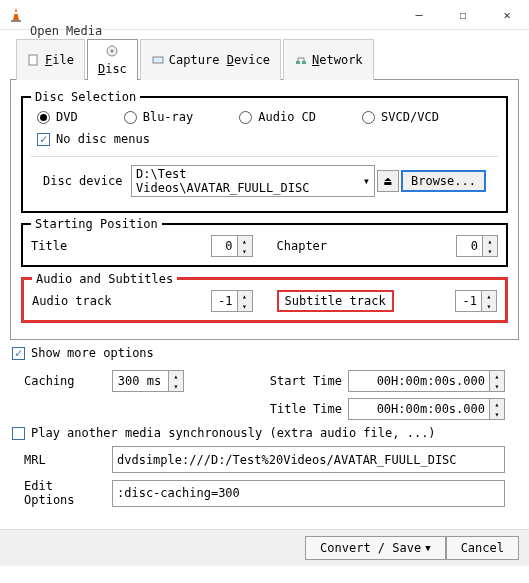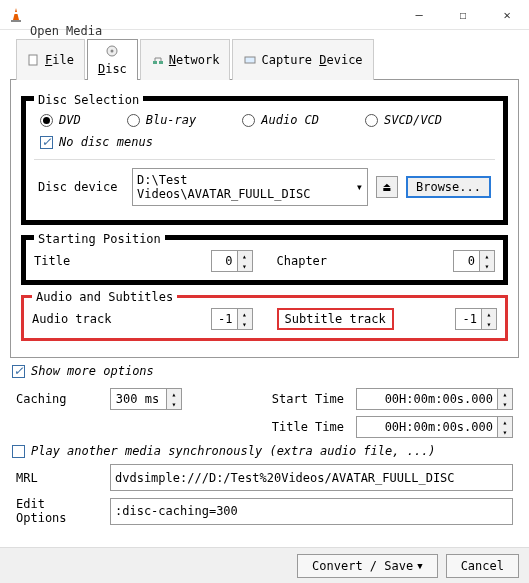--- a/index.html
+++ b/index.html
@@ -7,46 +7,46 @@
   .titlebar { display: flex; align-items: center; height: 30px; border-bottom: 1px solid #e5e5e5; padding: 0 0 0 8px; }
   .vlc-cone { width: 16px; height: 16px; margin-right: 6px; }
   .title { flex: 1; color: #333; margin-top: 32px; }
   .winbtn { width: 44px; height: 30px; display: flex; align-items: center; justify-content: center; color: #333; }
   .content { padding: 8px 10px 10px; }
   .tabs { display: flex; gap: 2px; border-bottom: 1px solid #999; padding-left: 6px; }
   .tab { display: flex; align-items: center; gap: 4px; padding: 4px 10px; border: 1px solid #ccc; border-bottom: none; background: #f5f5f5; position: relative; top: 1px; }
   .tab.active { background: #fff; border-color: #999; flex-direction: column; }
   .tab-ico { width: 14px; height: 14px; display: flex; align-items: center; justify-content: center; }
   .panel { border: 1px solid #999; border-top: none; padding: 10px 8px 6px; }
-  .group { border: 5px solid #000000; margin: 6px 2px 10px; padding: 10px 8px 8px; position: relative; }
+  .group { border: 2px solid #000000; margin: 6px 2px 10px; padding: 10px 8px 8px; position: relative; }
   .group-title { position: absolute; top: -8px; left: 8px; background: #fff; padding: 0 4px; }
   .group.highlight { border: 3px solid #d33; }
   .radios { display: flex; gap: 46px; padding: 2px 6px 8px; align-items: center; }
-  .radio, .check { display: flex; align-items: center; gap: 6px; font-style: italic; }
+  .radio, .check { display: flex; align-items: center; gap: 6px; }
   .radio-dot { width: 13px; height: 13px; border: 1px solid #555; border-radius: 50%; display: flex; align-items: center; justify-content: center; }
   .radio-dot.on::after { content: ""; width: 7px; height: 7px; background: #000; border-radius: 50%; }
   .check-box { width: 13px; height: 13px; border: 1px solid #3a6ea5; display: flex; align-items: center; justify-content: center; color: #3a6ea5; font-size: 11px; line-height: 1; }
-  .row { display: flex; align-items: center; gap: 8px; margin: 6px 4px; }
-  .combo { flex: 1; height: 38px; border: 1px solid #999; display: flex; align-items: center; padding: 12px 4px; justify-content: space-between; background: #fff; }
+  .row { display: flex; align-items: center; gap: 2px; margin: 6px 12px; }
+  .combo { flex: 1; height: 32px; border: 1px solid #999; display: flex; align-items: center; padding: 12px 4px; justify-content: space-between; background: #fff; }
   .sqbtn { width: 22px; height: 22px; border: 1px solid #999; background: #f0f0f0; display: flex; align-items: center; justify-content: center; }
   .browse { height: 22px; border: 2px solid #2a7bd8; background: #f0f0f0; padding: 0 8px; display: flex; align-items: center; text-align: center; }
   .spin { display: flex; height: 22px; }
   .spin input { width: 26px; height: 22px; border: 1px solid #999; border-right: none; text-align: right; padding-right: 4px; }
   .spin-btns { display: flex; flex-direction: column; border: 1px solid #999; }
   .spin-btns div { width: 14px; height: 10px; font-size: 8px; display: flex; align-items: center; justify-content: center; background: #f0f0f0; }
   .cols { display: flex; }
   .col { flex: 1; display: flex; align-items: center; gap: 4px; }
   .col .label { width: 80px; }
   .col .stretch { flex: 1; }
   .sub-hl { border: 2px solid #d33; padding: 2px 6px; }
   .opts { padding: 6px 2px; }
   .wide-input { height: 27px; border: 1px solid #999; padding: 0 4px; flex: 1; display: flex; align-items: center; background: #fff; }
   .caching-spin input { width: 56px; }
   .time-spin input { width: 141px; }
-  .bottom-btns { display: flex; justify-content: flex-end; gap: 8px; padding: 6px 10px; background: #f0f0f0; border-top: 1px solid #ddd; }
+  .bottom-btns { display: flex; justify-content: flex-end; padding: 6px 10px; background: #f0f0f0; border-top: 1px solid #ddd; }
   .btn { height: 24px; border: 1px solid #999; background: #f7f7f7; padding: 0 14px; display: flex; align-items: center; gap: 4px; }
   .u { text-decoration: underline; }
 </style>
 </head>
 <body>
 
 <div class="titlebar">
   <svg class="vlc-cone" viewBox="0 0 16 16">
     <polygon points="8,1 11,13 5,13" fill="#e85e00"></polygon>
     <rect x="5.5" y="5" width="5" height="2" fill="#fff"></rect>
@@ -80,34 +80,34 @@
           <svg width="12" height="12">
             <circle cx="6" cy="6" r="5" fill="#eee" stroke="#888"></circle>
             <circle cx="6" cy="6" r="1.5" fill="#888"></circle>
           </svg>
         </span>
       <span><span class="u">D</span>isc</span>
     </div>
     <div class="tab">
       <span class="tab-ico">
           <svg width="12" height="12">
+            <rect x="1" y="3" width="10" height="6" fill="#def" stroke="#888"></rect>
+          </svg>
+        </span>
+      <span>Capture <span class="u">D</span>evice</span>
+    </div>
+    <div class="tab">
+      <span class="tab-ico">
+          <svg width="12" height="12">
             <rect x="1" y="7" width="4" height="3" fill="#5a8"></rect>
             <rect x="7" y="7" width="4" height="3" fill="#5a8"></rect>
             <path d="M3 7V4h6v3" stroke="#888" fill="none"></path>
           </svg>
         </span>
       <span><span class="u">N</span>etwork</span>
-    </div>
-    <div class="tab">
-      <span class="tab-ico">
-          <svg width="12" height="12">
-            <rect x="1" y="3" width="10" height="6" fill="#def" stroke="#888"></rect>
-          </svg>
-        </span>
-      <span>Capture <span class="u">D</span>evice</span>
     </div>
   </div>
 
   <div class="panel">
 
     <div class="group">
       <span class="group-title">Disc Selection</span>
       <div class="radios">
         <label class="radio">
             <span class="radio-dot on"></span>

